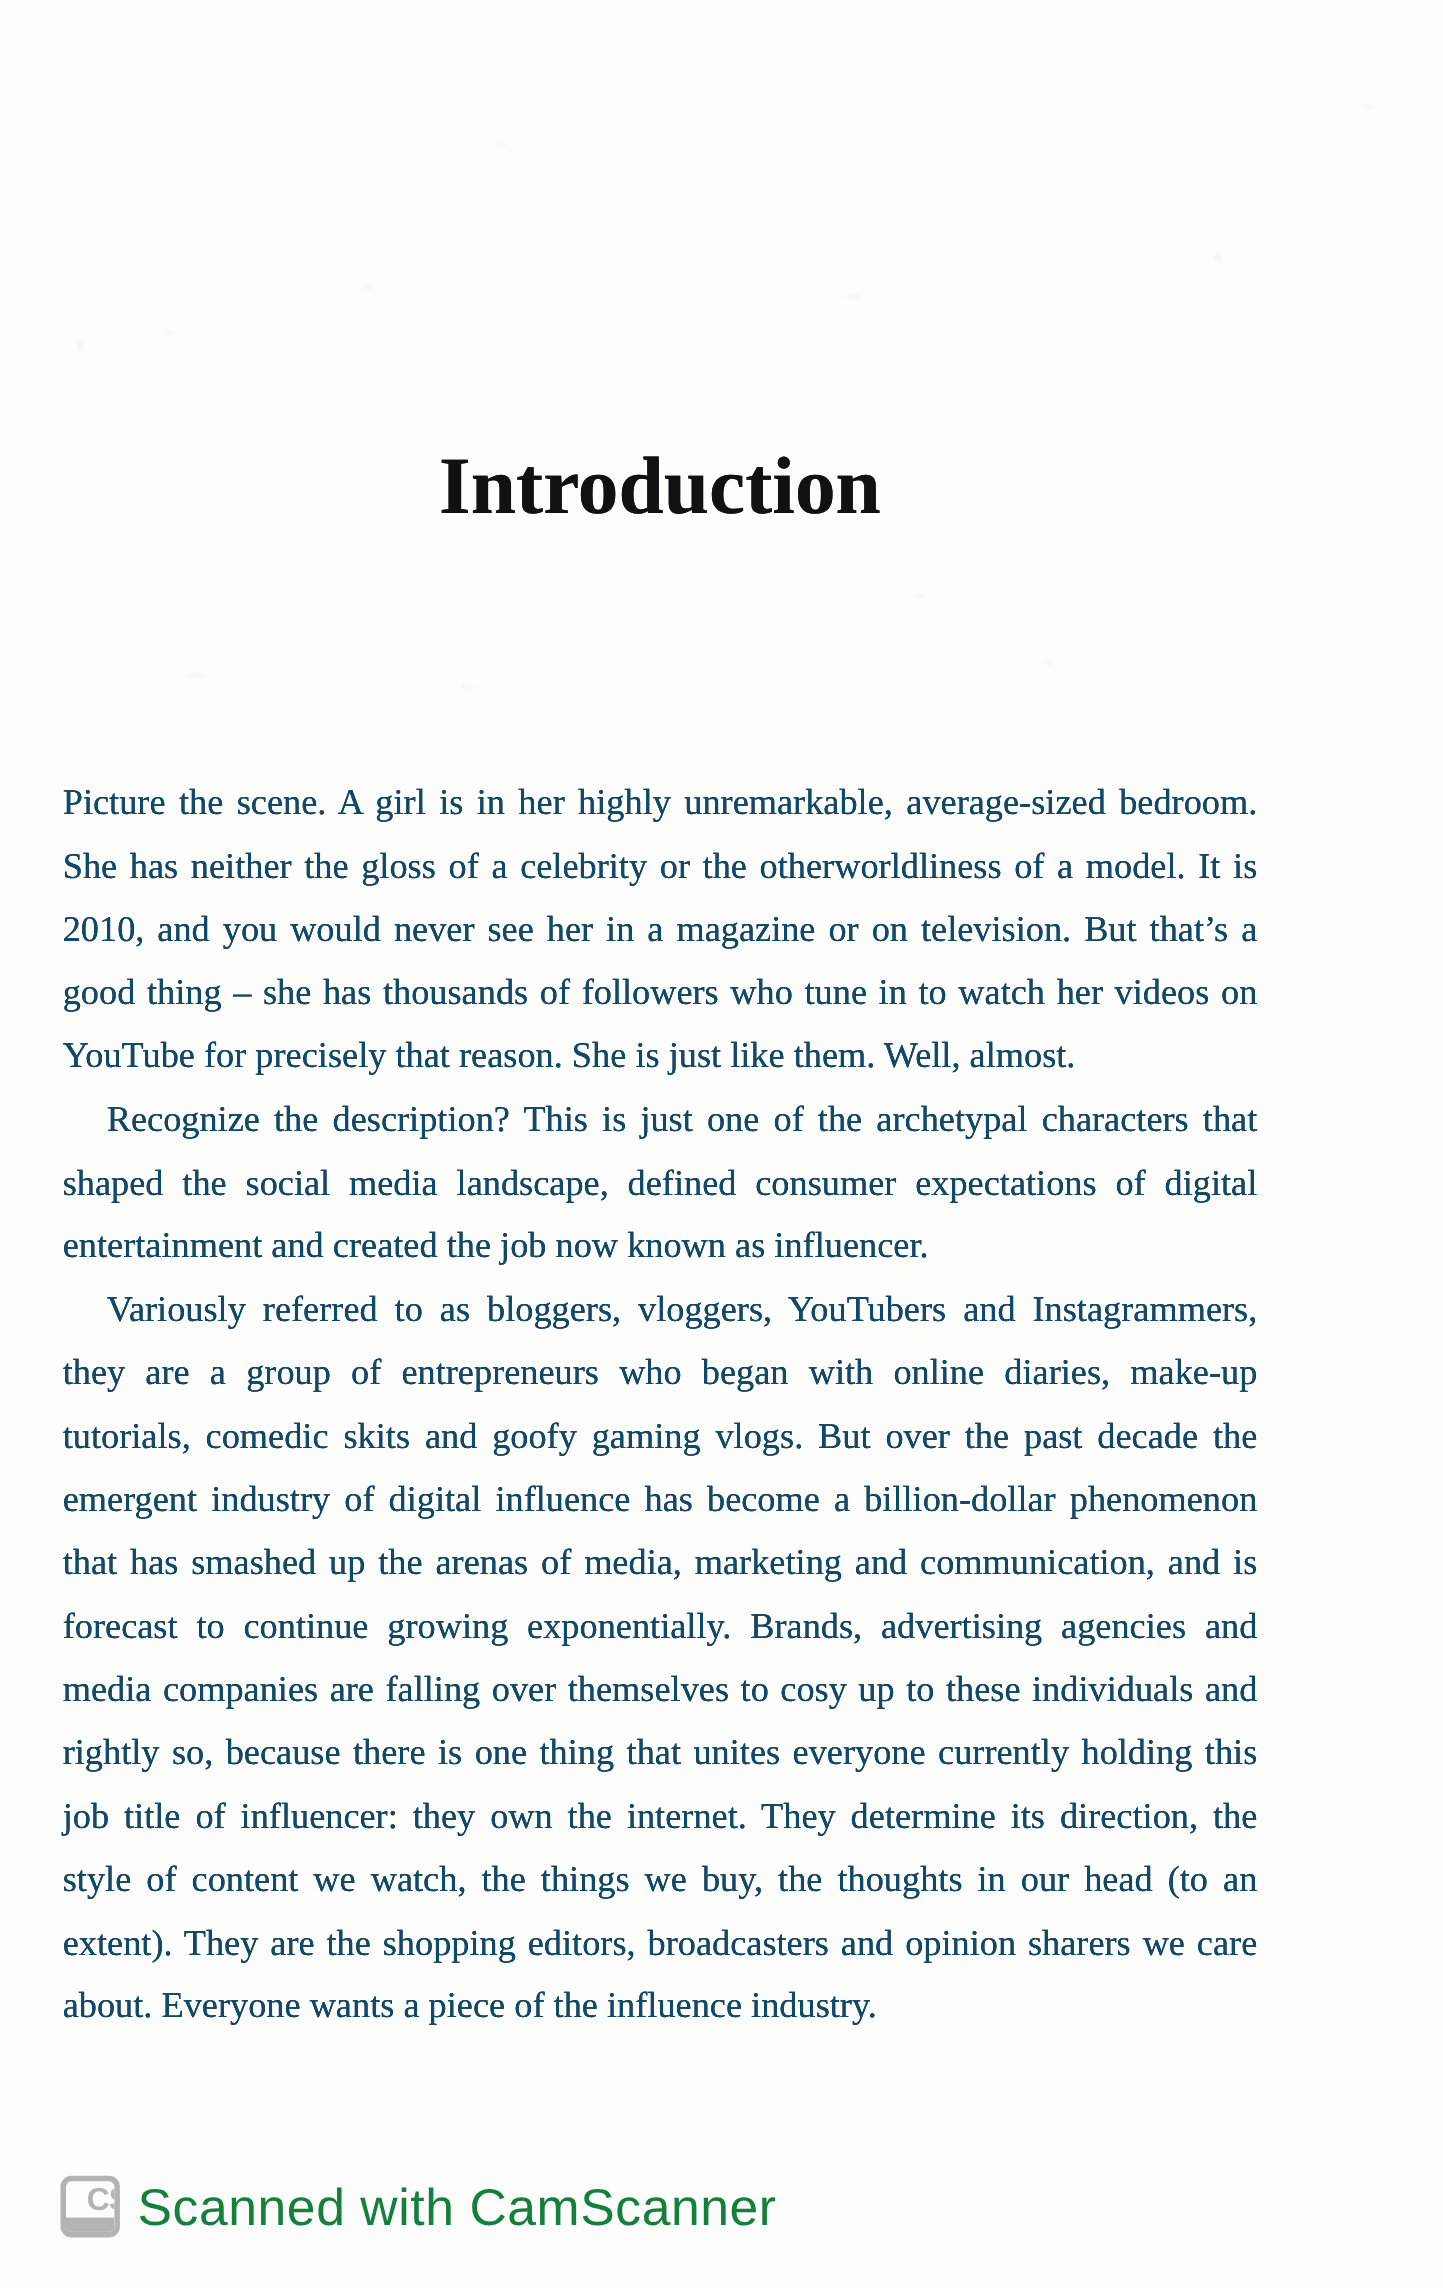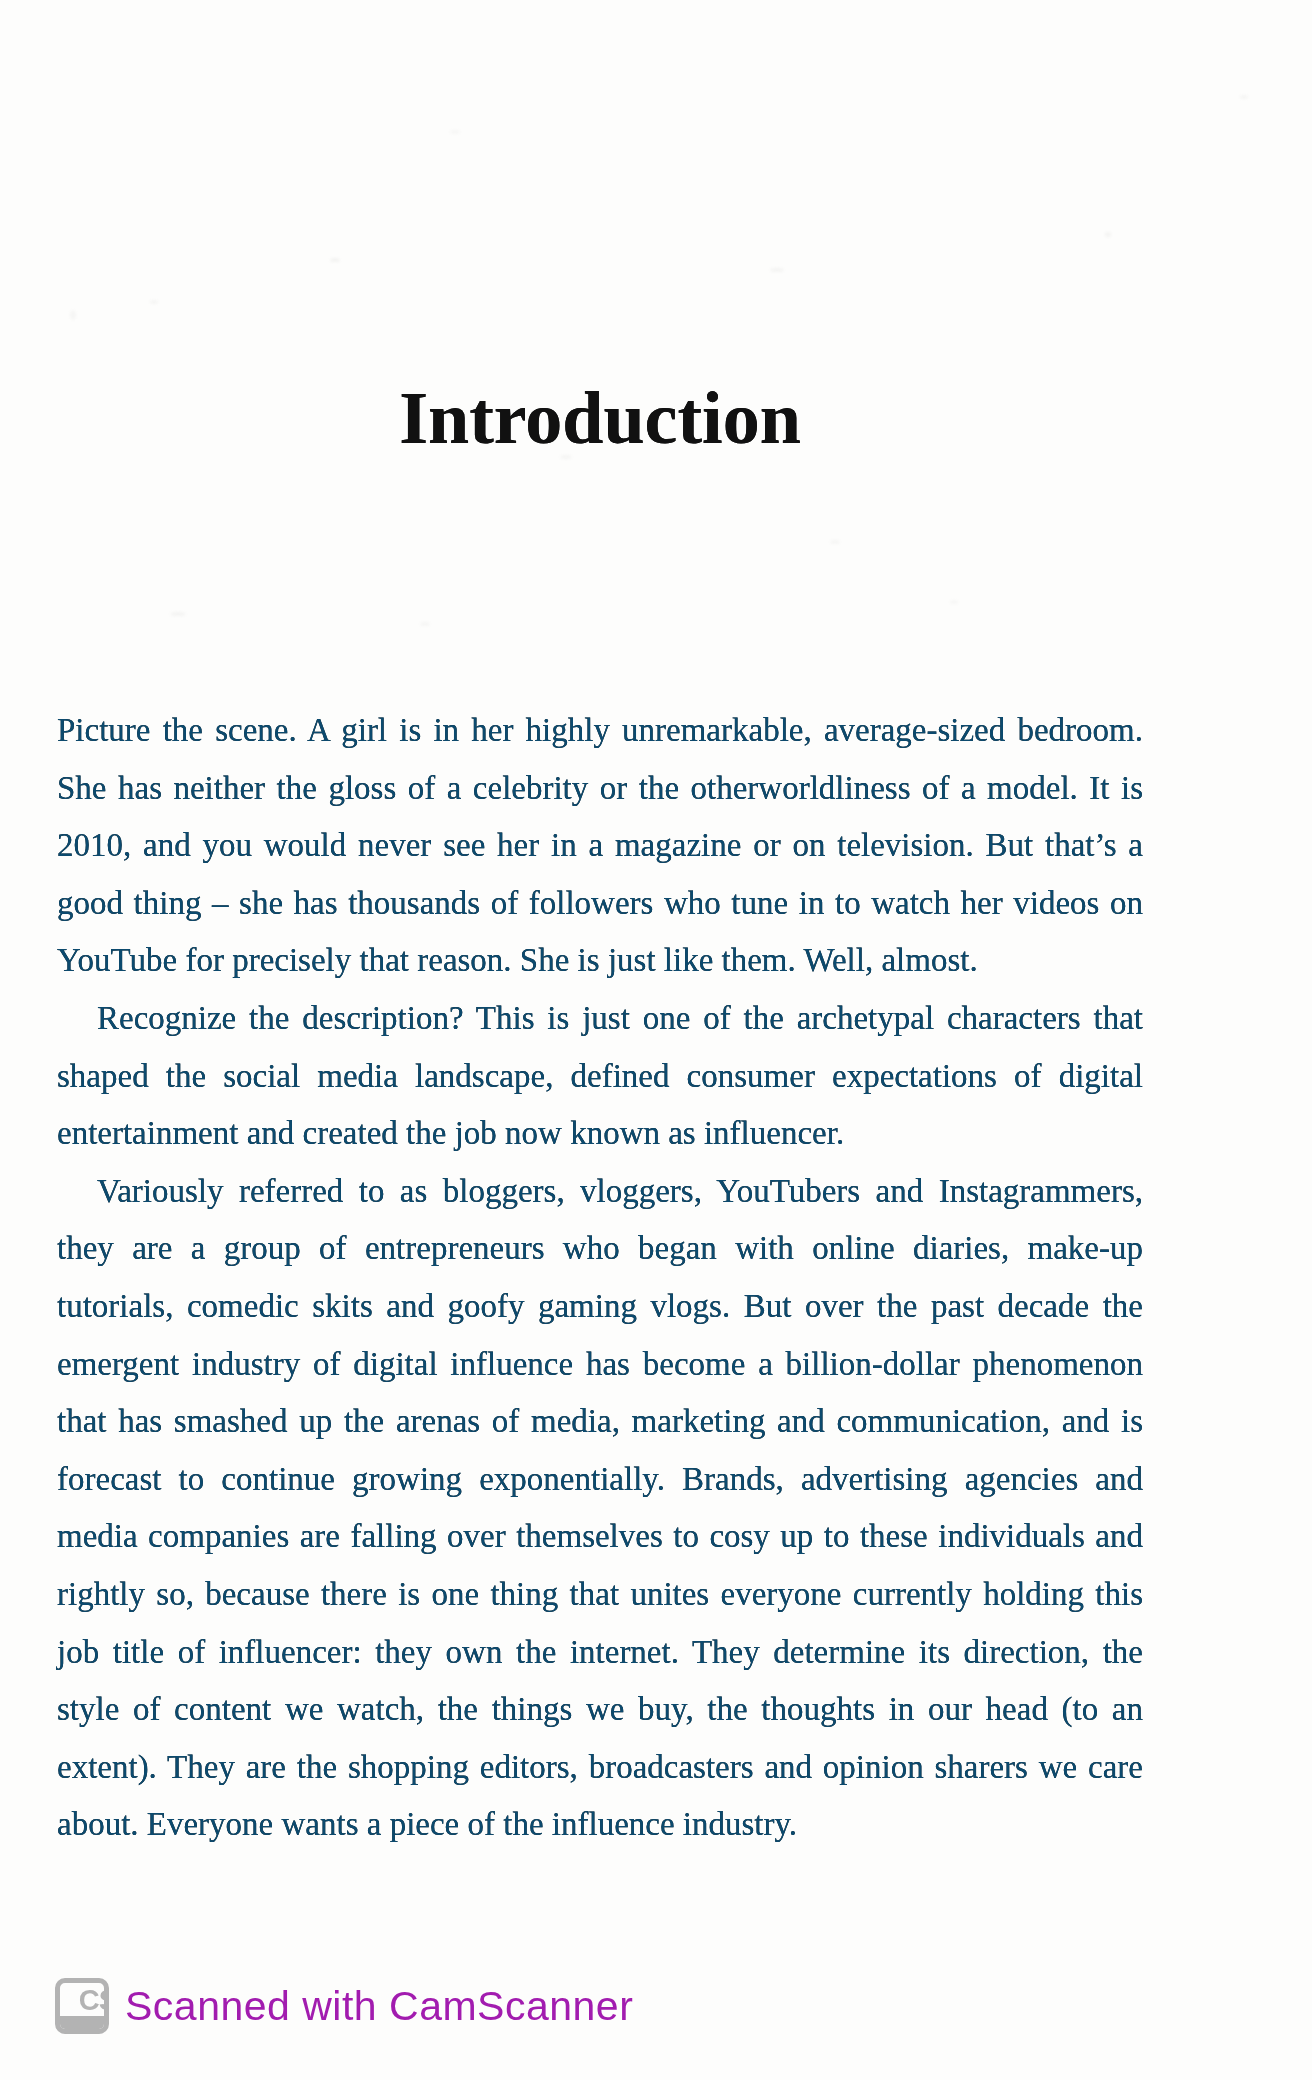--- a/index.html
+++ b/index.html
@@ -25,21 +25,21 @@
     pointer-events: none;
   }
   .speck {
     position: absolute;
     background: #9a9a96;
     border-radius: 50%;
     filter: blur(1.5px);
   }
   .chapter-title {
     position: absolute;
-    top: 326px;
+    top: 350px;
     left: 57px;
     width: 1086px;
     text-align: center;
     font-size: 74px;
     font-weight: bold;
     color: #111;
     letter-spacing: 0px;
     text-shadow: 0 0 0.6px #111;
   }
   .body-text {
@@ -93,22 +93,22 @@
   .cs-bottom {
     position: absolute;
     bottom: 0;
     left: 0;
     width: 100%;
     height: 13px;
     background: #b3b3b3;
   }
   .footer-text {
     font-family: "Liberation Sans", sans-serif;
-    font-size: 41px;
-    color: #a21caf;
+    font-size: 47px;
+    color: #15803d;
     letter-spacing: 0.5px;
     white-space: nowrap;
   }
 </style>
 </head>
 <body>
 
 <div class="page">
 
   <div class="noise">

